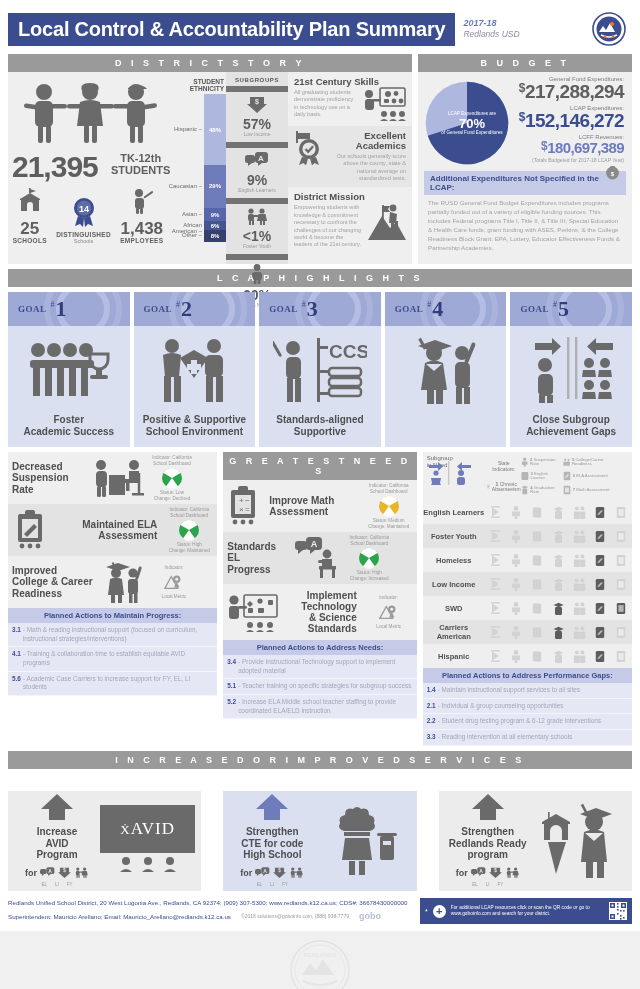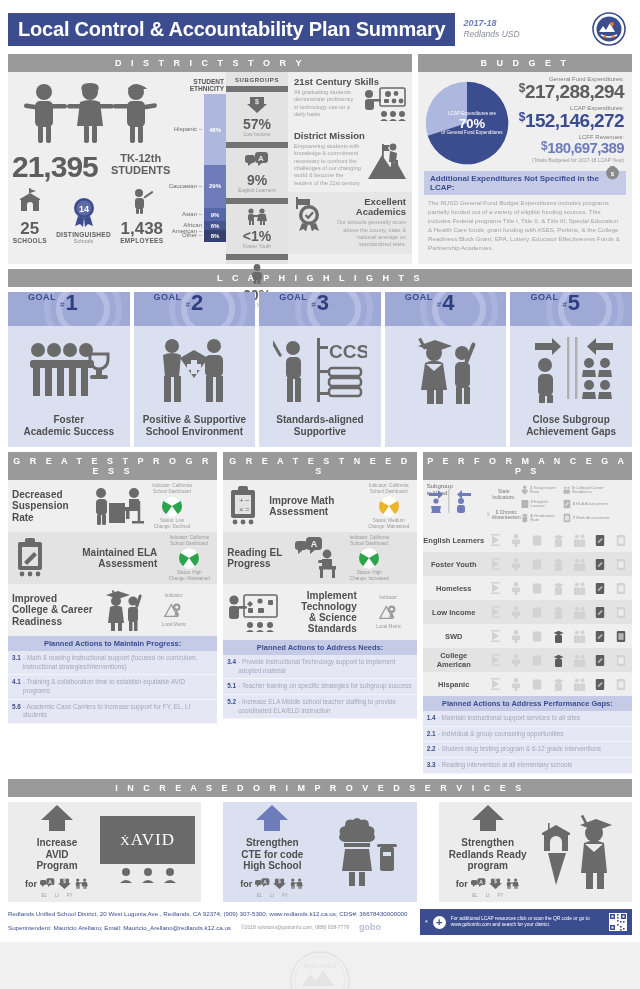--- a/index.html
+++ b/index.html
@@ -94,21 +94,21 @@
   .bud-note { font-size:5px; color:#9a9a9a; margin-top:1px;}
   .bud-ttl { background:#c5cbe6; color:#3b4d8f; font-size:8px; font-weight:bold;
              padding:3px 6px; margin-top:5px; position:relative;}
   .bud-para { font-size:6.2px; color:#a2a2a2; line-height:1.45; padding:4px 4px 0 4px;}
   .moneybag { position:absolute; right:6px; top:-6px; width:15px; height:15px;}
 
   
   .goals { display:flex; gap:4px; margin-top:5px; }
   .goal { flex:1; background:#dbe0f0; }
   .goal-top { background:#9fa9d6; height:34px; position:relative; overflow:hidden;
-              display:flex; padding-left:20px;}
+              display:flex; align-items:center; padding-left:10px;font-family:Liberation Serif, serif;}
   .goal-rings { position:absolute; right:8px; top:-22px; width:78px; height:78px;
                 border-radius:50%; border:6px solid #aab3dc; }
   .goal-rings:after{ content:""; position:absolute; left:6px; top:6px; right:6px; bottom:6px;
                 border-radius:50%; border:6px solid #b6bde2;}
   .goal-word { font-size:9px; font-weight:bold; color:#3b4d8f; letter-spacing:0.5px; z-index:2;}
   .goal-hash { font-size:8px; color:#3b4d8f; z-index:2; margin-left:4px; align-self:flex-start; margin-top:8px;}
   .goal-num { font-size:22px; font-weight:bold; color:#2f3f7d; z-index:2; line-height:1; margin-left:1px;}
   .goal-ico { height:88px; display:flex; align-items:center; justify-content:center; }
   .goal-lbl { font-size:10px; font-weight:bold; color:#4f4f4f; text-align:center;
               line-height:1.15; padding:0 2px 10px; }
@@ -142,21 +142,21 @@
   .pg-leg-col { display:flex; flex-direction:column; justify-content:space-around; }
   .pg-leg-it { display:flex; align-items:center; gap:2px; line-height:1.05; }
   .pg-row { display:flex; align-items:center; height:24px; }
   .pg-row:nth-child(odd) { background:#efefef;}
   .pg-row:nth-child(even){ background:#e3e3e3;}
   .pg-name { width:62px; font-size:7.5px; font-weight:bold; color:#4f4f4f; text-align:center;}
   .pg-cells { flex:1; display:flex; justify-content:space-around; align-items:center;}
   .pg-c { width:13px; height:15px; display:flex; align-items:center; justify-content:center;}
 
   
-  .svcs { display:flex; gap:22px; margin-top:5px;}
+  .svcs { display:flex; gap:22px; margin-top:22px;}
   .svc { flex:1; display:flex; align-items:center; height:100px; padding:0 6px;}
   .svc.g { background:#ececec; }
   .svc.b { background:#dbe0f0; }
   .svc-left { width:86px; text-align:center; }
   .svc-t { font-size:10px; font-weight:bold; color:#4f4f4f; line-height:1.15; margin-top:2px;}
   .svc-for { display:flex; align-items:center; justify-content:center; gap:3px; margin-top:3px;}
   .svc-for span.w { font-size:9px; font-weight:bold; color:#4f4f4f;}
   .svc-ico-lbl { font-size:4.5px; color:#9a9a9a; text-align:center; }
 
   
@@ -378,54 +378,54 @@
                 <circle cx="22" cy="27" r="3"></circle>
                     <path d="M18 34 q4 -4 8 0z"></path>
                 <circle cx="31" cy="27" r="3"></circle>
                     <path d="M27 34 q4 -4 8 0z"></path>
                 <circle cx="40" cy="27" r="3"></circle>
                     <path d="M36 34 q4 -4 8 0z"></path>
               </g>
                 </svg>
             </div>
           </div>
+          <div class="sk-box sk-b2">
+            <div class="sk-flex">
+              <svg width="30" height="34" viewBox="0 0 30 34" style="flex:none">
+                  <g fill="#6a6a6a">
+                <path d="M4 2 h12 v6 h-12z"></path>
+                    <rect x="2" y="0" width="2" height="12"></rect>
+                <circle cx="15" cy="18" r="10"></circle>
+                    <circle cx="15" cy="18" r="6.6" fill="#e6e6e6"></circle>
+                <path d="M11.5 18 l2.6 2.8 5-5.6" stroke="#6a6a6a" stroke-width="2.2" fill="none"></path>
+                <path d="M8 26 l-3 8 4.5-2 2.5 2.5 2-7z"></path>
+                    <path d="M22 26 l3 8 -4.5-2 -2.5 2.5 -2-7z"></path>
+              </g>
+                </svg>
+              <div>
+                <div class="sk-h" style="text-align:right">Excellent Academics</div>
+                <div class="sk-p" style="text-align:right">Our schools generally score above the county, state &amp; national average on standardized tests.</div>
+              </div>
+            </div>
+          </div>
           <div class="sk-box sk-b3">
             <div class="sk-h">District Mission</div>
             <div class="sk-flex">
               <div class="sk-p">Empowering students with knowledge &amp; commitment necessary to confront the challenges of our changing world &amp; become the leaders of the 21st century.</div>
               <svg width="40" height="38" viewBox="0 0 40 38" style="flex:none">
                   <g fill="#6a6a6a">
                 <circle cx="27" cy="6" r="3.4"></circle>
                 <path d="M24 10 l7 2 -1 9 h-7z"></path>
                 <rect x="25" y="19" width="3" height="9"></rect>
                     <rect x="29" y="19" width="3" height="9"></rect>
                 <rect x="16" y="3" width="1.8" height="16"></rect>
                     <path d="M17 4 h7 l-2 3 2 3 h-7z"></path>
                 <path d="M2 38 L16 14 L24 26 L30 20 L40 38z"></path>
               </g>
                 </svg>
-            </div>
-          </div>
-          <div class="sk-box sk-b2">
-            <div class="sk-flex">
-              <svg width="30" height="34" viewBox="0 0 30 34" style="flex:none">
-                  <g fill="#6a6a6a">
-                <path d="M4 2 h12 v6 h-12z"></path>
-                    <rect x="2" y="0" width="2" height="12"></rect>
-                <circle cx="15" cy="18" r="10"></circle>
-                    <circle cx="15" cy="18" r="6.6" fill="#e6e6e6"></circle>
-                <path d="M11.5 18 l2.6 2.8 5-5.6" stroke="#6a6a6a" stroke-width="2.2" fill="none"></path>
-                <path d="M8 26 l-3 8 4.5-2 2.5 2.5 2-7z"></path>
-                    <path d="M22 26 l3 8 -4.5-2 -2.5 2.5 -2-7z"></path>
-              </g>
-                </svg>
-              <div>
-                <div class="sk-h" style="text-align:right">Excellent Academics</div>
-                <div class="sk-p" style="text-align:right">Our schools generally score above the county, state &amp; national average on standardized tests.</div>
-              </div>
             </div>
           </div>
         </div>
 
       </div>
     </div>
 
     <div class="col-budget">
       <div class="band gray">B U D G E T</div>
       <div class="bud-body">
@@ -620,21 +620,20 @@
             <div>Close Subgroup</div>
             <div>Achievement Gaps</div>
           </div>
         </div>
       </div>
   </div>
 
   <div class="row3">
 
     <div class="c-prog">
-      <div class="band gray">G R E A T E S T   P R O G R E S S</div>
       <div>
 
         <div class="item pl">
           <div class="item-txt" style="width:84px">
               <div>Decreased</div>
               <div>Suspension</div>
               <div>Rate</div>
             </div>
           <div class="item-ico">
             <svg width="52" height="42" viewBox="0 0 52 42">
@@ -790,21 +789,21 @@
               <path d="M11 11 L5 19.5 A10 10 0 0 0 17 19.5z" fill="#fff"></path>
                 </svg>
             </div>
             <div class="ind-s">Status: Medium</div>
             <div class="ind-s">Change: Maintained</div>
           </div>
         </div>
 
         <div class="item alt">
           <div class="item-txt" style="width:70px">
-              <div>Reading EL</div>
+              <div>Standards EL</div>
               <div>Progress</div>
             </div>
           <div class="item-ico">
             <svg width="48" height="42" viewBox="0 0 48 42">
                 <g fill="#6a6a6a">
               <rect x="2" y="4" width="12" height="9" rx="3"></rect>
                   <path d="M5 12 l0 5 5-4z"></path>
               <rect x="13" y="0" width="16" height="13" rx="3.5"></rect>
                   <path d="M17 12 l0 5 5-4z"></path>
               <text x="21" y="10" font-size="9" fill="#efefef" font-weight="bold" text-anchor="middle" font-family="Liberation Sans, sans-serif">A</text>
@@ -885,21 +884,20 @@
             <span> - Teacher training on specific strategies for subgroup success</span>
           </div>
           <div class="pa-row">
             <span class="n">5.2</span>
             <span> - Increase ELA Middle school teacher staffing to provide coordinated ELA/ELD instruction</span>
           </div>
         </div>
     </div>
 
     <div class="c-gaps">
-      <div class="band gray">P E R F O R M A N C E   G A P S</div>
       <div class="pg-head">
         <div class="pg-sub">
           <div>Subgroup</div>
           <div>in Need:</div>
           <svg width="46" height="24" viewBox="0 0 46 24" style="margin-top:-8px">
             <g fill="#6e7cbb">
               <path d="M2 4 h9 v-3 l5 4.5 -5 4.5 v-3 h-9z"></path>
               <path d="M44 4 h-9 v-3 l-5 4.5 5 4.5 v-3 h9z"></path>
               <rect x="21" y="0" width="1.4" height="24" fill="#c8c8c8"></rect>
               <circle cx="9" cy="12" r="2.6"></circle>
@@ -1259,21 +1257,21 @@
               </div>
               <div class="pg-c">
                 <svg width="10" height="13" viewBox="0 0 10 13">
                   <rect x="0.8" y="1" width="8.4" height="11" rx="1.3" fill="#5d5d5d"></rect>
                   <rect x="2.4" y="3.2" width="5.2" height="6.6" fill="#ffffff" opacity=".55"></rect>
                 </svg>
               </div>
             </div>
           </div>
           <div class="pg-row">
-            <div class="pg-name">College American</div>
+            <div class="pg-name">Carriers American</div>
             <div class="pg-cells">
               <div class="pg-c">
                 <svg width="11" height="12" viewBox="0 0 11 12">
                   <g fill="#d2d2d2">
                     <rect x="1" y="0" width="9" height="1.5"></rect>
                     <path d="M2 1.5 l7 4.5 -7 4.5z"></path>
                     <rect x="1" y="10.5" width="9" height="1.5"></rect>
                   </g>
                 </svg>
               </div>

